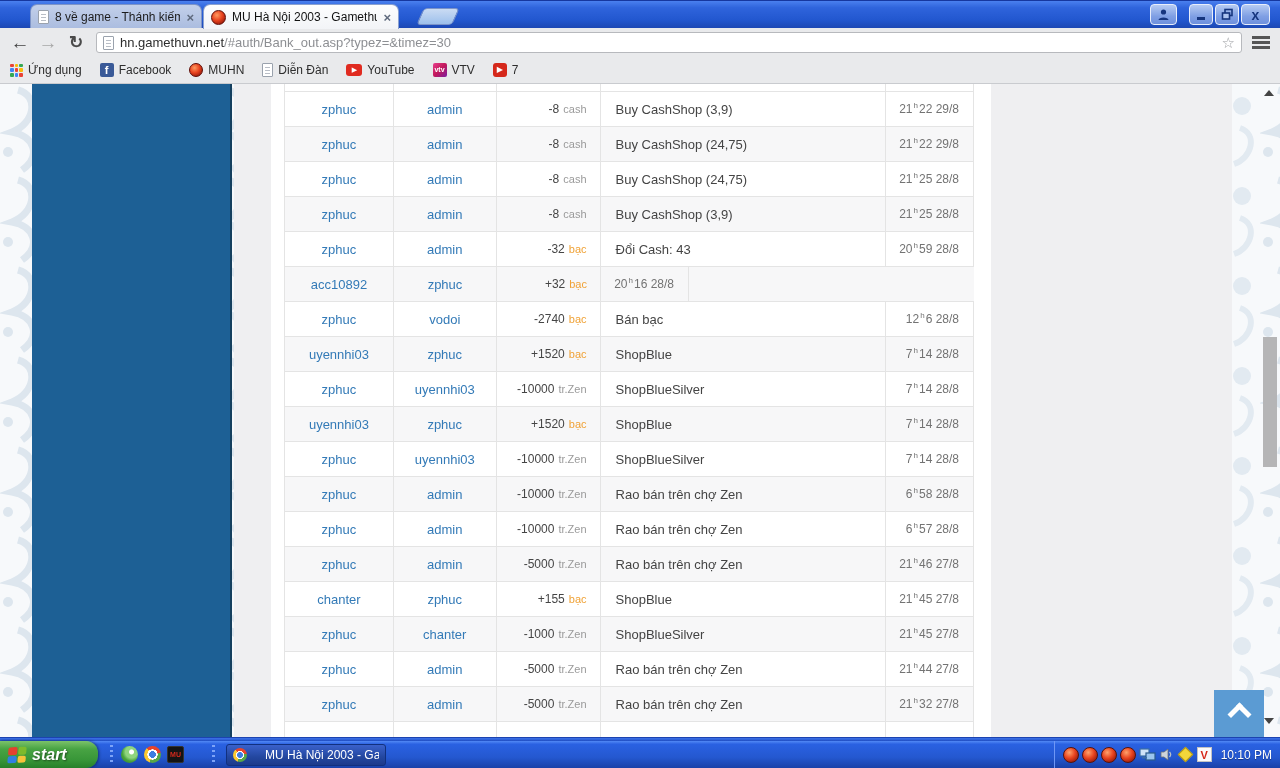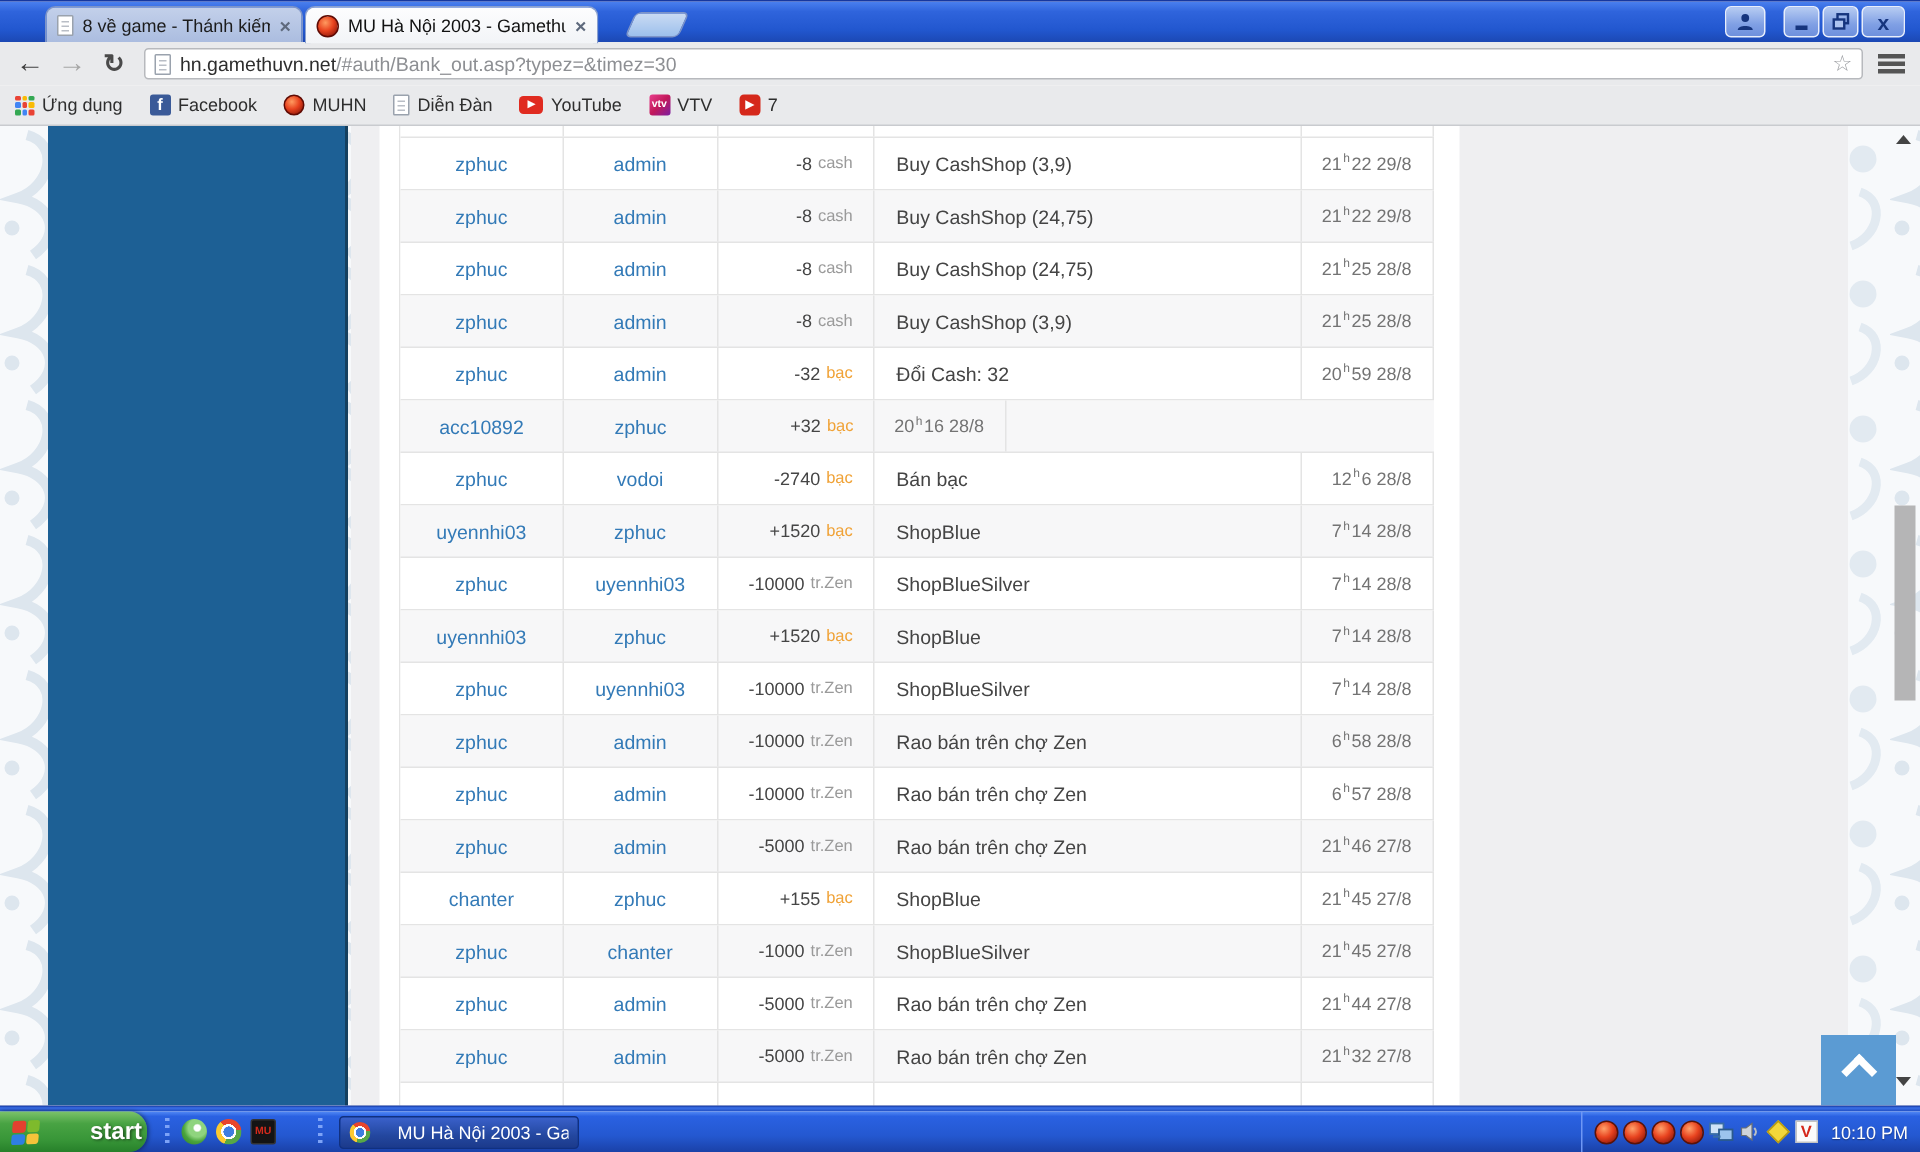--- a/index.html
+++ b/index.html
@@ -65,21 +65,21 @@
     background:linear-gradient(135deg,#e83e8c 0%,#c2185b 50%,#7b1fa2 100%); }
   .play7-icon { width:14px; height:14px; background:#d5281b; border-radius:3px; color:#fff;
     font-size:8px; text-align:center; line-height:14px; flex:none; }
 
   
   .viewport { position:absolute; left:0; top:84px; width:1280px; height:653px; overflow:hidden; background:#f7f9fb; }
   .bg-pattern { position:absolute; left:0; top:0; }
   .sidebar { position:absolute; left:32px; top:0; width:200px; height:653px; background:#1d6095;
     border-right:2px solid #15405f; }
   .main-area { position:absolute; left:234px; top:0; width:998px; height:653px; background:#efeff1; }
-  .content-panel { position:absolute; left:19px; top:0; width:720px; height:653px; background:#fff; }
+  .content-panel { position:absolute; left:37px; top:0; width:720px; height:653px; background:#fff; }
 
   .ttable { position:absolute; left:13px; top:0; width:690px; border-left:1px solid #e4e4e4; }
   .trow { display:flex; height:35px; border-bottom:1px solid #e4e4e4; background:#fff; }
   .trow.alt { background:#f7f7f8; }
   .trow.partial-top { height:8px; border-bottom:1px solid #e4e4e4; }
   .trow.partial-bottom { height:16px; border-bottom:none; }
   .c { border-right:1px solid #e4e4e4; display:flex; align-items:center; font-size:13px; color:#444; }
   .c1 { width:109px; justify-content:center; }
   .c2 { width:103px; justify-content:center; }
   .c3 { width:104px; justify-content:flex-end; padding-right:13px; gap:4px; }
@@ -105,22 +105,22 @@
   .win-bottom-border { position:absolute; left:0; top:737px; width:1280px; height:4px;
     background:linear-gradient(#0e2f97,#3a70e8 40%,#1f4cc0); }
 
   
   .taskbar { position:absolute; left:0; top:741px; width:1280px; height:27px;
     background:linear-gradient(180deg,#5289f5 0%,#2a61e2 12%,#2458d0 60%,#1a41a8 100%); }
   .start-btn { position:absolute; left:0; top:0; width:98px; height:27px;
     background:linear-gradient(180deg,#7cc26a 0%,#48a343 30%,#389638 70%,#27802a 100%);
     border-radius:0 12px 12px 0; box-shadow:1px 0 3px rgba(0,0,0,.45);
     display:flex; align-items:center; gap:6px; padding-left:8px; }
-  .start-label { color:#fff; font-size:16px; font-weight:bold;
-    text-shadow:1px 1px 2px rgba(0,0,0,.5);margin-left:28px; }
+  .start-label { color:#fff; font-size:16px; font-style:italic; font-weight:bold;
+    text-shadow:1px 1px 2px rgba(0,0,0,.5); }
   .flag { width:18px; height:16px; display:grid; grid-template-columns:1fr 1fr; gap:1px;
     transform:skewX(-8deg) rotate(-3deg); }
   .flag span { border-radius:2px; }
   .tb-sep { position:absolute; top:4px; width:3px; height:19px;
     background:repeating-linear-gradient(180deg,#7da3f7 0 2px,transparent 2px 5px); }
   .ql-icon { position:absolute; top:5px; width:17px; height:17px; }
   .ql-green { border-radius:50%;
     background:radial-gradient(circle at 62% 35%, #ffffff 0 2px, #8fd47e 3px 6px, #4aa43c 60%, #2d7d26 100%); }
   .chrome-ball { border-radius:50%;
     background:radial-gradient(circle at 50% 50%, #3e7de0 0 29%, #fdfdfd 30% 42%, transparent 43%),
@@ -342,21 +342,21 @@
                 <div class="c c1">
                   <a class="user-link">zphuc</a>
                 </div>
                 <div class="c c2">
                   <a class="user-link">admin</a>
                 </div>
                 <div class="c c3">
                   <span class="amt">-32</span>
                   <span class="unit unit-bac">bạc</span>
                 </div>
-                <div class="c c4">Đổi Cash: 32</div>
+                <div class="c c4">Đổi Cash: 43</div>
                 <div class="c c5">
                   <span>20</span>
                   <sup>h</sup>
                   <span>59 28/8</span>
                 </div>
               </div>
               <div class="trow alt">
                 <div class="c c1">
                   <a class="user-link">acc10892</a>
                 </div>

